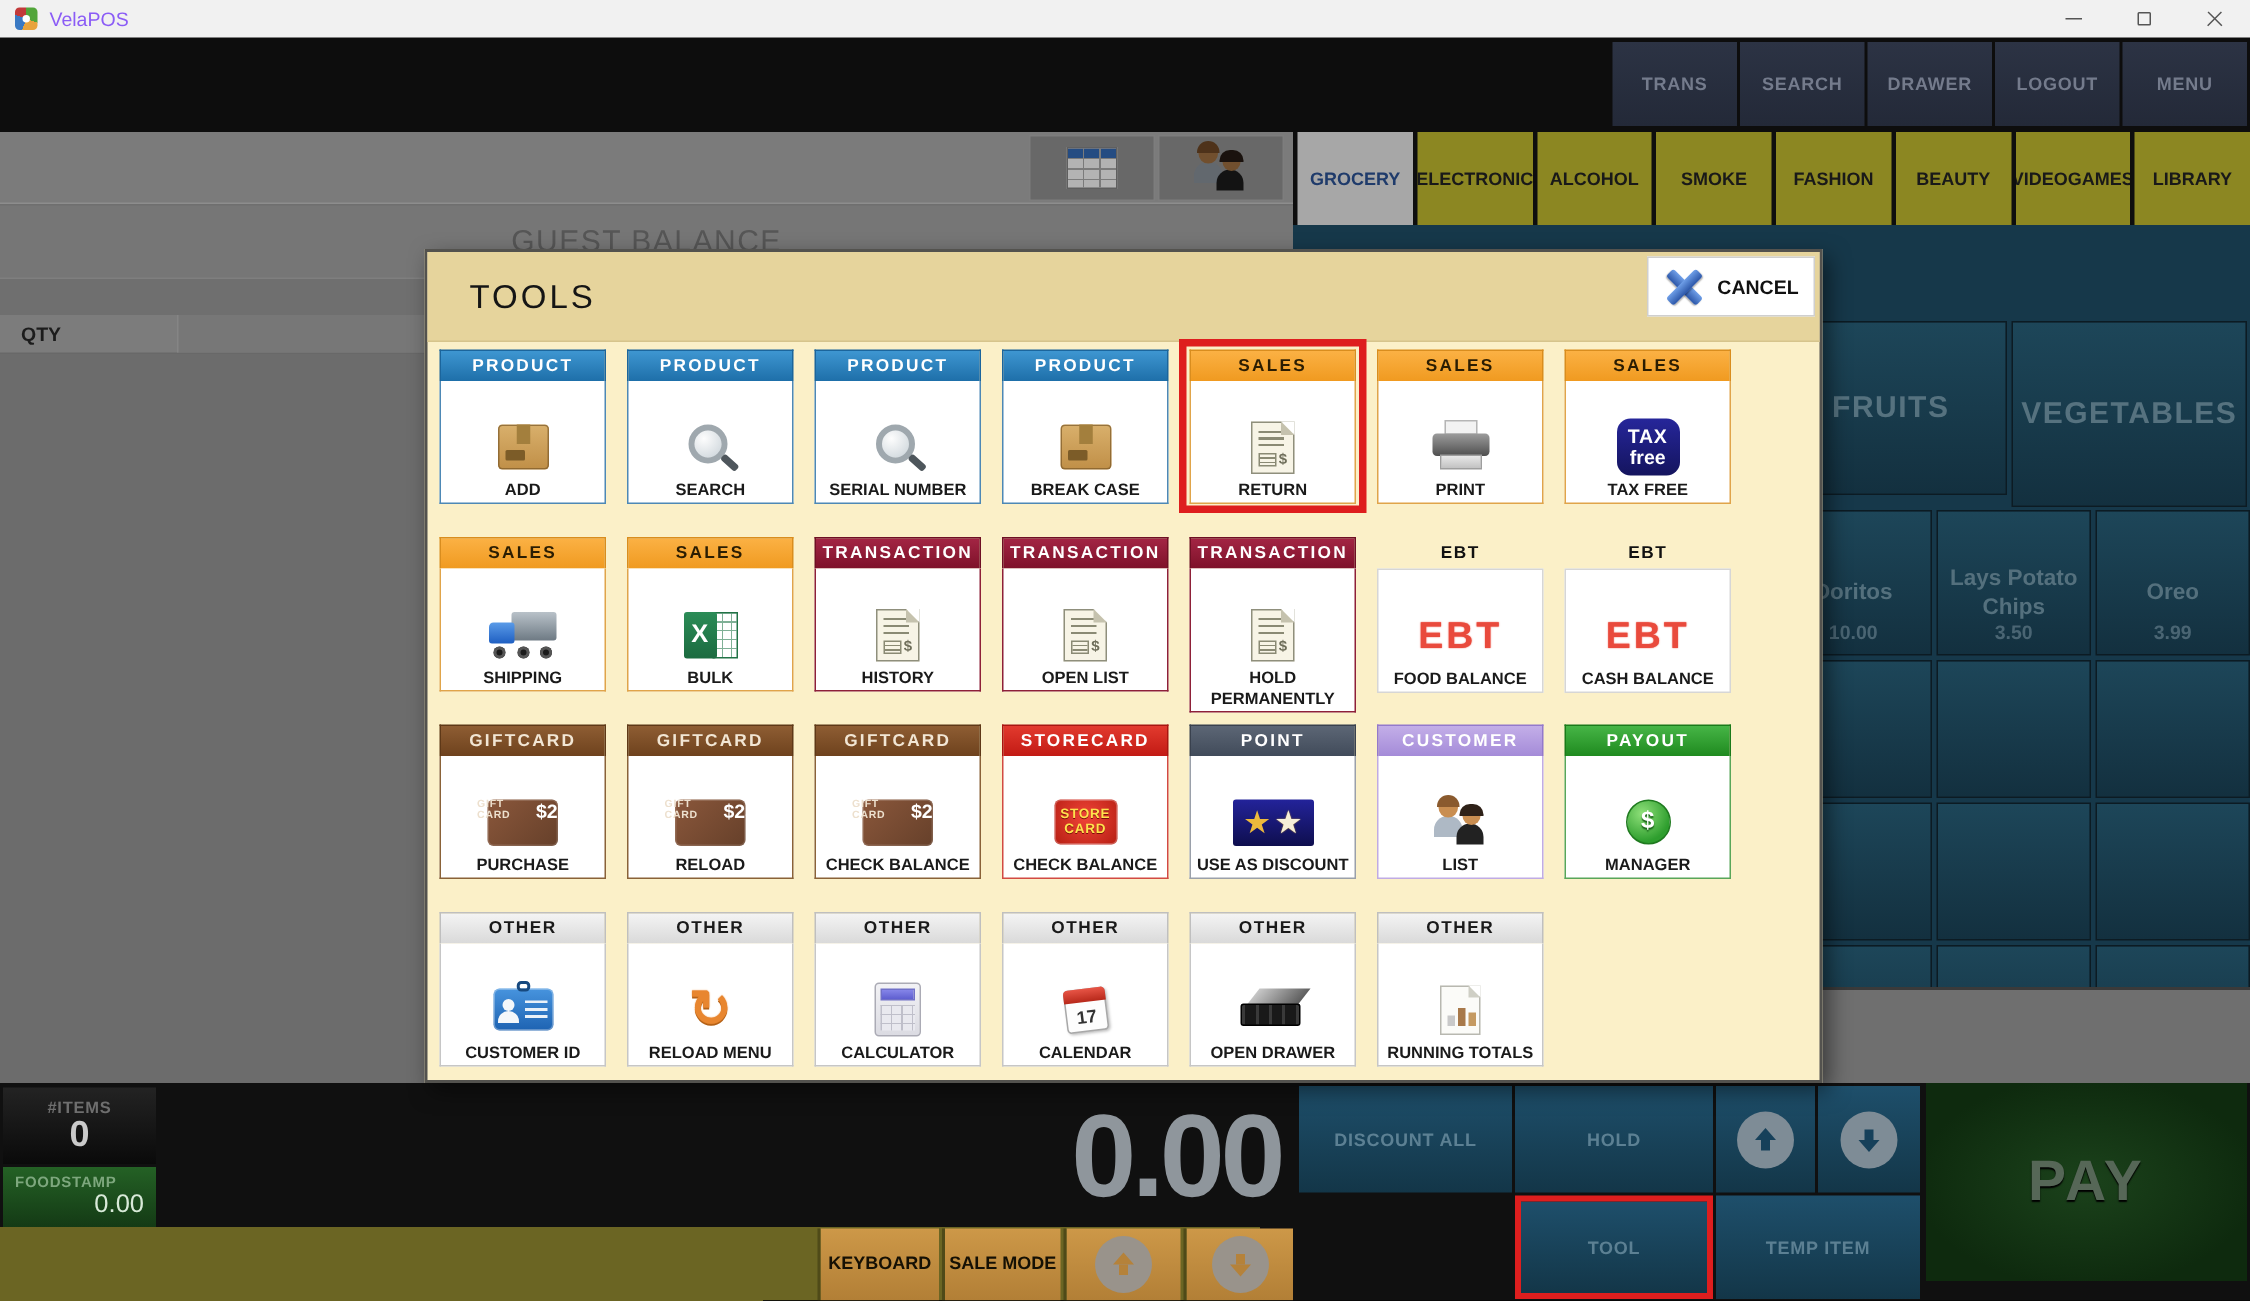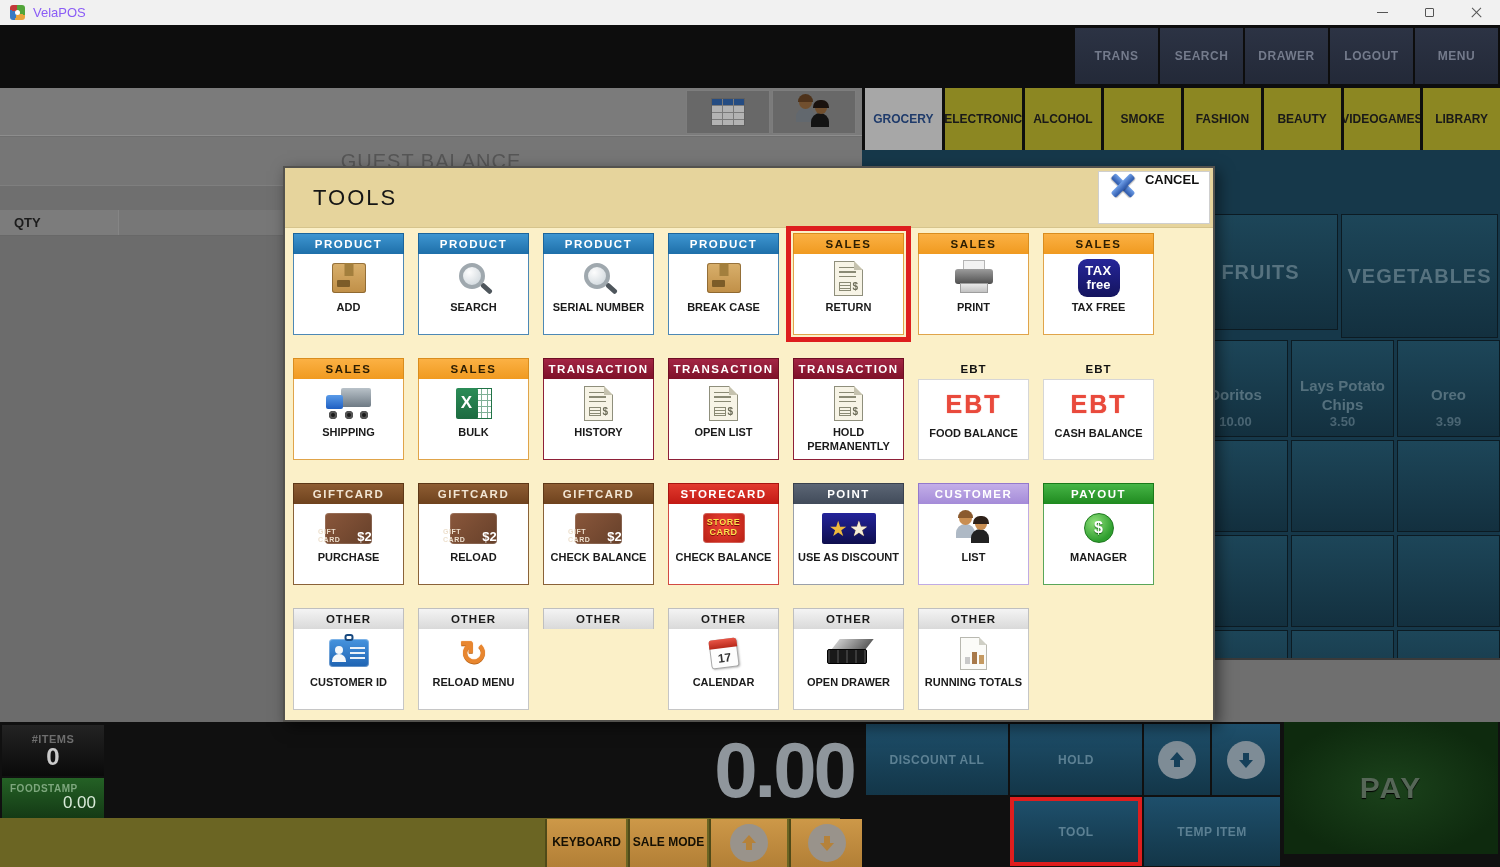--- a/index.html
+++ b/index.html
@@ -89,48 +89,48 @@
       display:flex;align-items:center;justify-content:center;letter-spacing:.5px;cursor:pointer;text-align:center}
   .rb .circle-btn{background:#7E8C96;color:#16405A}
   .rb-discount{left:866px;top:2px;width:142px;height:71px}
   .rb-hold{left:1010px;top:2px;width:132px;height:71px}
   .rb-up{left:1144px;top:2px;width:66px;height:71px}
   .rb-down{left:1212px;top:2px;width:68px;height:71px}
   .rb-void{left:866px;top:75px;width:142px;height:69px}
   .rb-tool{left:1010px;top:75px;width:132px;height:69px;border:4px solid #DE1E1E}
   .rb-temp{left:1144px;top:75px;width:136px;height:69px}
   .rb-pay{left:1284px;top:0;width:214px;height:132px;background:radial-gradient(ellipse at center,#1B421B 0%,#0E2A0E 75%);
-          color:#566757;font-size:30px;letter-spacing:2px;text-shadow:0 1px 1px #000}
+          color:#566757;font-size:38px;letter-spacing:2px;text-shadow:0 1px 1px #000}
   .arr{position:relative;width:14px;height:16px}
   .arr::before{content:"";position:absolute;left:0;top:0;border-left:7px solid transparent;border-right:7px solid transparent;
                border-bottom:8px solid currentColor}
   .arr::after{content:"";position:absolute;left:4px;top:8px;width:6px;height:7px;background:currentColor}
   .arr.down{transform:rotate(180deg)}
 
   
   .modal{position:absolute;left:283px;top:166px;width:932px;height:556px;background:#FBF0C8;
          border:2px solid #53524E;box-shadow:4px 5px 14px rgba(0,0,0,.5);z-index:20}
   .modal-header{height:60px;background:#E6D49C;display:flex;align-items:center;padding-left:28px;
                 position:relative;border-bottom:1px solid #D6C48C}
   .modal-title{font-size:22px;color:#151515;letter-spacing:2px}
-  .cancel-btn{position:absolute;top:3px;right:3px;width:112px;height:53px;background:#fff;border:1px solid #CFCFCF;
-              display:flex;justify-content:center;gap:8px;cursor:pointer}
+  .cancel-btn{position:absolute;top:3px;right:3px;width:112px;height:40px;background:#fff;border:1px solid #CFCFCF;
+              display:flex;align-items:center;justify-content:center;gap:8px;cursor:pointer}
   .cancel-label{font-size:13px;font-weight:bold;color:#111}
   .xicon{position:relative;width:28px;height:26px}
   .xicon::before,.xicon::after{content:"";position:absolute;left:0;top:10px;width:28px;height:7px;border-radius:2px;
       background:linear-gradient(#6F9FE8,#2B56A8);box-shadow:0 1px 1px rgba(0,0,0,.3)}
   .xicon::before{transform:rotate(45deg)}.xicon::after{transform:rotate(-45deg)}
 
   .tools-grid{display:grid;grid-template-columns:repeat(7,111px);grid-auto-rows:102px;
               column-gap:14px;row-gap:23px;padding:5px 0 0 8px}
   .tile{display:flex;flex-direction:column;position:relative;cursor:pointer}
   .tile-head{height:21px;flex:0 0 21px;display:flex;align-items:center;justify-content:center;font-size:11.5px;
              font-weight:bold;letter-spacing:1.5px;border:1px solid transparent;border-bottom:none}
   .tile-body{flex:1;background:#fff;border:1px solid #C9C9C9;border-top:none;display:flex;flex-direction:column;
-             align-items:center;padding-top:0}
+             align-items:center;padding-top:20px}
   .tile-label{font-size:11px;font-weight:bold;color:#1A1A1A;text-align:center;line-height:1.25;margin-top:1px;padding:0 2px}
   .highlighted::after{content:"";position:absolute;inset:-7px;border:5px solid #DE1E1E;pointer-events:none}
   .st-product .tile-head{background:linear-gradient(#3E96D1,#1E6FA9);color:#fff;border-color:#1B659C}
   .st-product .tile-body{border-color:#4D88B5}
   .st-sales .tile-head{background:linear-gradient(#FBB144,#F09A20);color:#2B1D02;border-color:#D98D1E}
   .st-sales .tile-body{border-color:#E0A44A}
   .st-transaction .tile-head{background:linear-gradient(#A32544,#7E1129);color:#fff;border-color:#6E0F24}
   .st-transaction .tile-body{border-color:#8E2038}
   .st-ebt .tile-head{background:transparent;color:#111;letter-spacing:1px}
   .st-ebt .tile-body{border:1px solid #D6D6D6}
@@ -178,21 +178,21 @@
   .itr .w{position:absolute;bottom:0;width:8px;height:8px;border-radius:50%;background:#1B1B1B;box-shadow:inset 0 0 0 2px #555}
   .itr .w1{left:3px}.itr .w2{left:19px}.itr .w3{left:34px}
   .ix{position:relative;width:36px;height:31px}
   .ix .xg{position:absolute;right:0;top:0;width:17px;height:31px;background:#fff;border:1px solid #217346;
       background-image:repeating-linear-gradient(to bottom,transparent 0 5px,#7FB096 5px 6px),
                        repeating-linear-gradient(to right,transparent 0 5px,#7FB096 5px 6px)}
   .ix .xx{position:absolute;left:0;top:0;width:22px;height:31px;background:linear-gradient(#2B8C57,#1C6B40);color:#fff;
       font-weight:bold;font-size:17px;display:flex;align-items:center;justify-content:center;border-radius:2px}
   .ie{font-size:25px;font-weight:bold;color:#E94A3C;letter-spacing:2px;text-shadow:0 0 1px #E94A3C}
   .ig{width:47px;height:31px;background:linear-gradient(135deg,#8A573B,#66402A);border-radius:4px;display:flex;
-      align-items:flex-end;justify-content:center;gap:17px;box-shadow:inset 0 0 0 1px rgba(255,255,255,.15)}
+      align-items:flex-start;justify-content:center;gap:17px;box-shadow:inset 0 0 0 1px rgba(255,255,255,.15)}
   .ig .gl{display:flex;flex-direction:column;line-height:1.1;color:#EDE0CE;font-weight:bold;font-size:7px;letter-spacing:.5px}
   .ig .gb{color:#fff;font-weight:bold;font-size:13px}
   .isc{width:42px;height:30px;background:radial-gradient(circle at 50% 40%,#F04438,#B51E12);border-radius:4px;display:flex;
        flex-direction:column;align-items:center;justify-content:center;line-height:1.1;box-shadow:inset 0 0 0 1px rgba(255,255,255,.25)}
   .isc span{color:#FFE14D;font-weight:bold;font-size:9px;letter-spacing:.5px;text-shadow:0 1px 0 #7A0E08}
   .ist{width:54px;height:31px;background:linear-gradient(#23239A,#0E0E4E);display:flex;align-items:center;
        justify-content:center;gap:2px;border-radius:2px}
   .ist .s1{color:#EDB93C;font-size:21px;line-height:1}
   .ist .s2{color:#F5EED9;font-size:21px;line-height:1;text-shadow:0 0 1px #EDB93C}
   .ipp{position:relative;width:36px;height:34px}
@@ -643,20 +643,29 @@
           <div class="tile-head">OTHER</div>
           <div class="tile-body">
             <div class="ticon">
               <div class="irl">↻</div>
             </div>
             <div class="tile-label">RELOAD MENU</div>
           </div>
         </div>
         <div class="tile st-other">
           <div class="tile-head">OTHER</div>
+          <div class="tile-body">
+            <div class="ticon">
+              <div class="ic">
+                <div class="scr"></div>
+                <div class="keys"></div>
+              </div>
+            </div>
+            <div class="tile-label">CALCULATOR</div>
+          </div>
         </div>
         <div class="tile st-other">
           <div class="tile-head">OTHER</div>
           <div class="tile-body">
             <div class="ticon">
               <div class="ical">
                 <div class="ct"></div>
                 <div class="cd">17</div>
               </div>
             </div>

